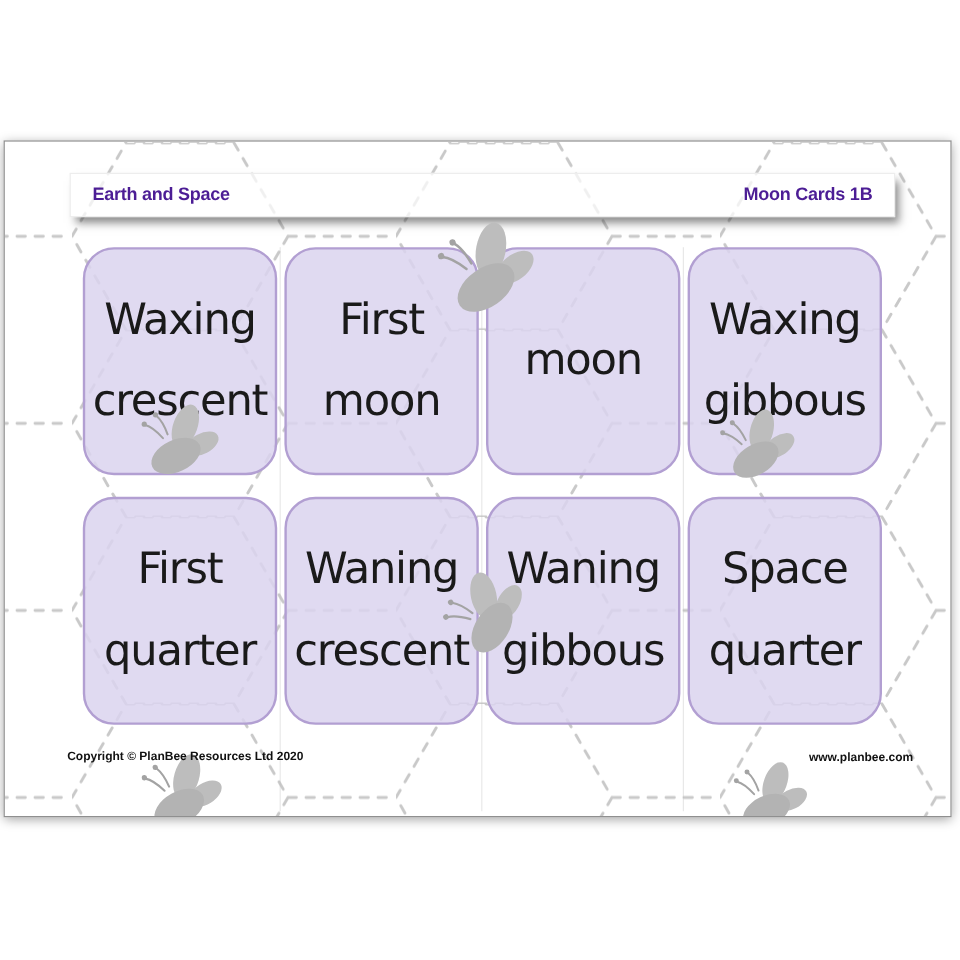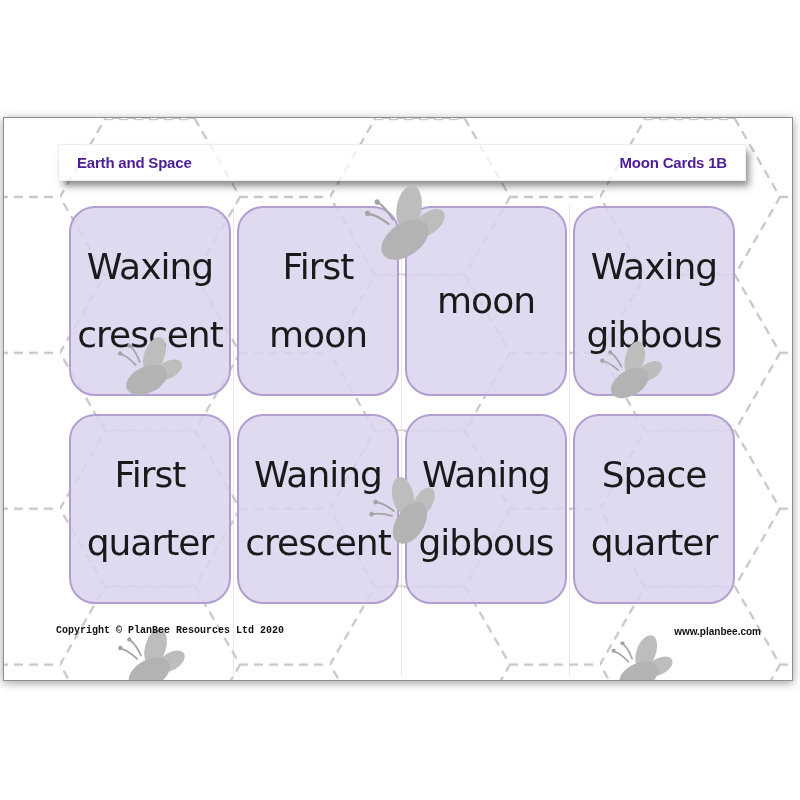--- a/index.html
+++ b/index.html
@@ -29,21 +29,21 @@
     box-sizing:border-box;display:flex;flex-direction:column;align-items:center;
     justify-content:center;gap:32px;}
   .card-line{font-family:"DejaVu Sans", sans-serif;font-size:36px;line-height:1.0;
     color:#1a1a1a;letter-spacing:-1px;white-space:nowrap;}
 
   
   .bee{position:absolute;overflow:visible;}
 
   
   .footer-text{position:absolute;font-size:10px;font-weight:bold;color:#111;}
-  .footer-copyright{left:52px;top:507px;font-family:Liberation Mono, monospace;}
+  .footer-copyright{left:52px;top:507px;}
   .footer-website{right:31px;top:508px;}
 </style>
 </head>
 <body>
 
 <div class="canvas">
   <div class="page">
 
     <svg class="hexbg" width="788" height="562" xmlns="http://www.w3.org/2000/svg">
       <defs>

